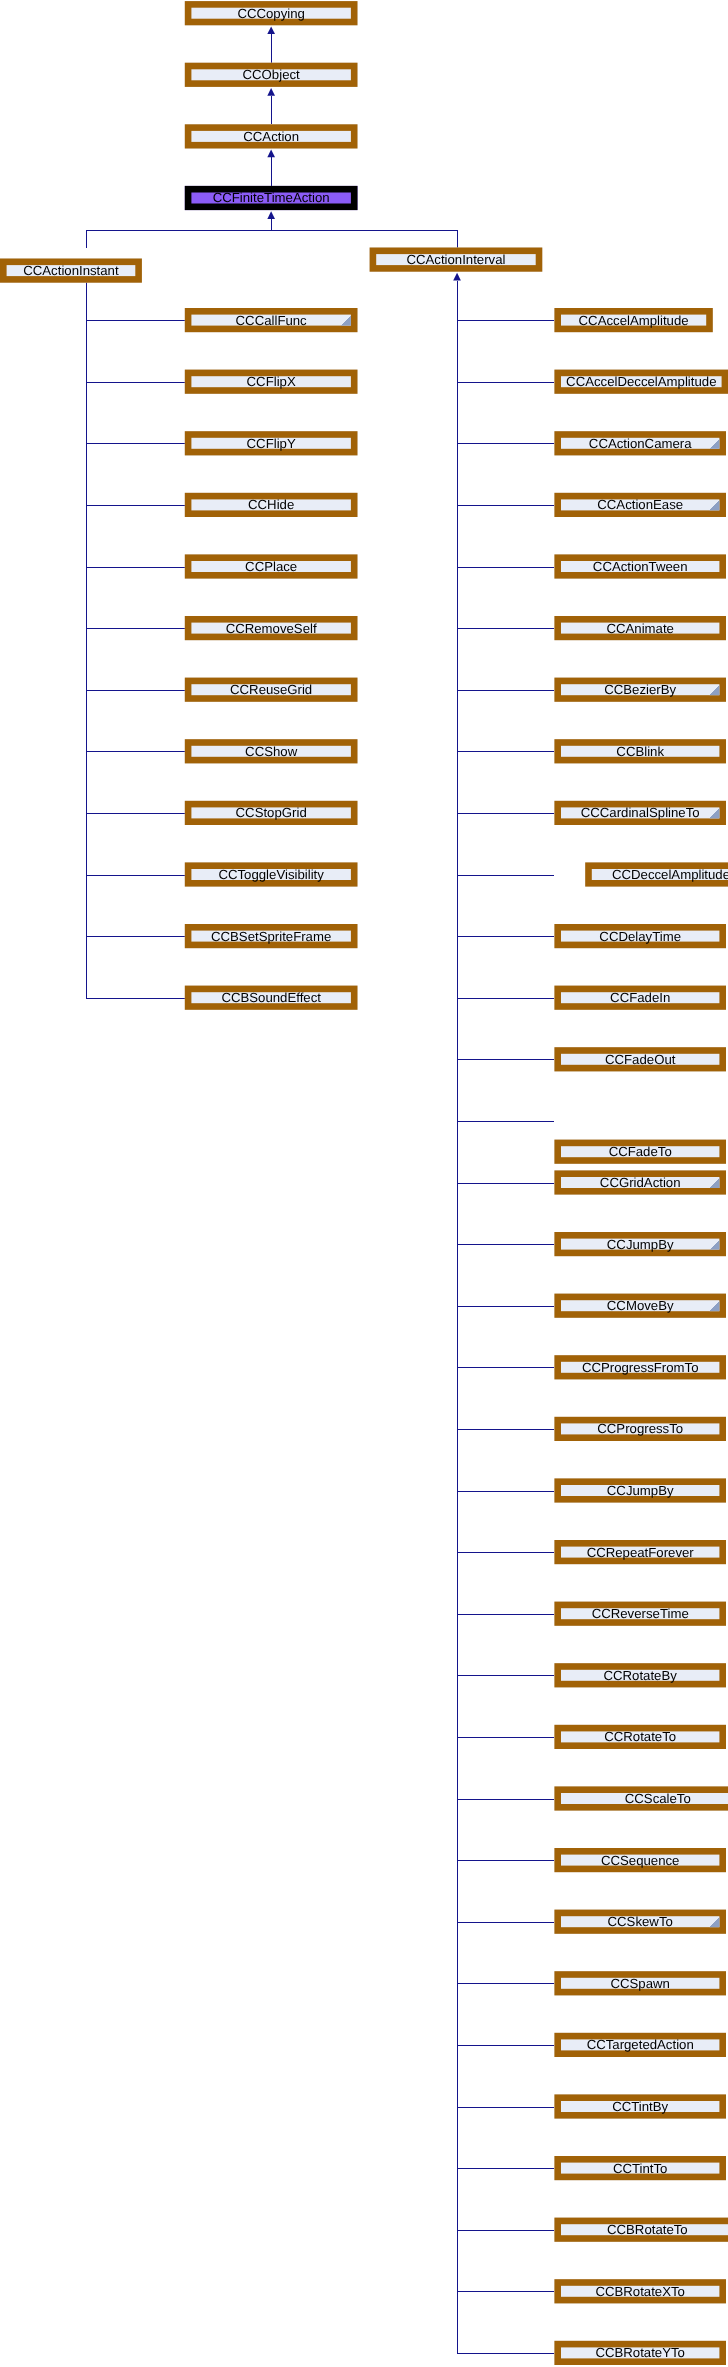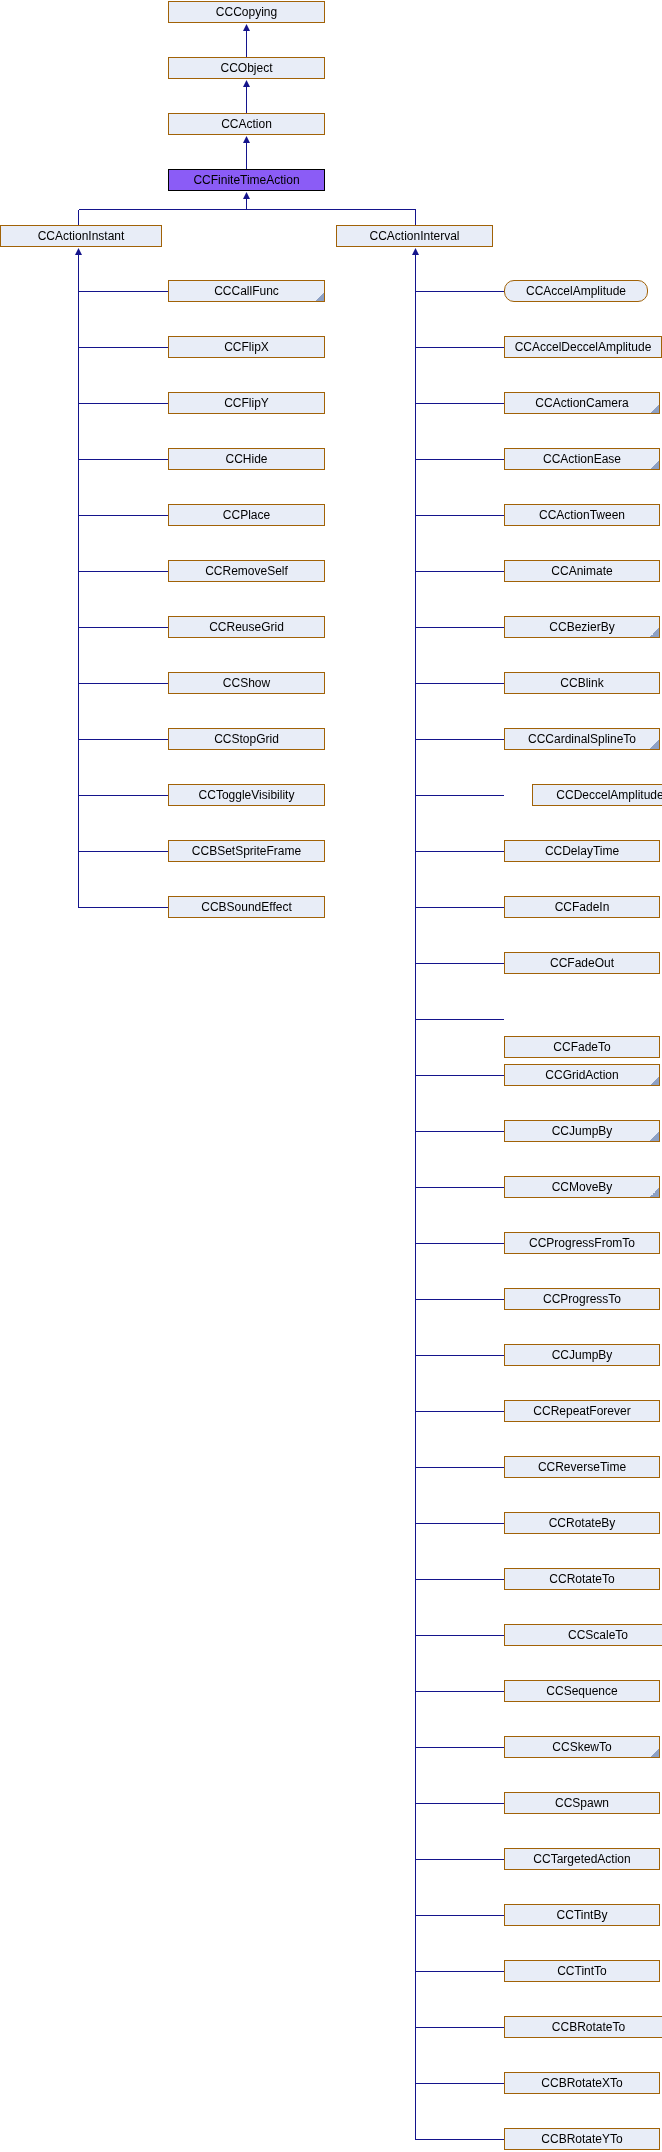--- a/index.html
+++ b/index.html
@@ -10,21 +10,21 @@
     background: #ffffff;
     font-family: "Liberation Sans", sans-serif;
     overflow: hidden;
   }
   #edges { position: absolute; left: 0; top: 0; }
   .node {
     position: absolute;
     box-sizing: border-box;
     height: 22px;
     background: #E8EDF7;
-    border: 1px solid #a16207;
+    border: 6px solid #a16207;
     display: flex;
     align-items: center;
     justify-content: center;
     font-size: 12px;
     color: #000000;
     white-space: nowrap;
     cursor: pointer;
     text-align: center;
   }
   .node.highlight {
@@ -114,21 +114,21 @@
     </div>
     <div class="node" style="left: 168px; top: 57px; width: 157px;">
       <span class="lbl">CCObject</span>
     </div>
     <div class="node" style="left: 168px; top: 113px; width: 157px;">
       <span class="lbl">CCAction</span>
     </div>
     <div class="node highlight" style="left: 168px; top: 169px; width: 157px;">
       <span class="lbl">CCFiniteTimeAction</span>
     </div>
-    <div class="node" style="left: 0px; top: 225px; width: 162px;">
+    <div class="node" style="left: 0px; top: 235px; width: 129px;">
       <span class="lbl">CCActionInstant</span>
     </div>
     <div class="node" style="left: 168px; top: 280px; width: 157px;">
       <span class="lbl">CCCallFunc</span>
       <span class="fold"></span>
     </div>
     <div class="node" style="left: 168px; top: 336px; width: 157px;">
       <span class="lbl">CCFlipX</span>
     </div>
     <div class="node" style="left: 168px; top: 392px; width: 157px;">
@@ -157,21 +157,21 @@
     </div>
     <div class="node" style="left: 168px; top: 840px; width: 157px;">
       <span class="lbl">CCBSetSpriteFrame</span>
     </div>
     <div class="node" style="left: 168px; top: 896px; width: 157px;">
       <span class="lbl">CCBSoundEffect</span>
     </div>
     <div class="node" style="left: 336px; top: 225px; width: 157px;">
       <span class="lbl">CCActionInterval</span>
     </div>
-    <div class="node" style="left: 504px; top: 280px; width: 144px; border-radius: 10px;">
+    <div class="node" style="left: 504px; top: 280px; width: 144px;">
       <span class="lbl">CCAccelAmplitude</span>
     </div>
     <div class="node" style="left: 504px; top: 336px; width: 158px;">
       <span class="lbl">CCAccelDeccelAmplitude</span>
     </div>
     <div class="node" style="left: 504px; top: 392px; width: 156px;">
       <span class="lbl">CCActionCamera</span>
       <span class="fold"></span>
     </div>
     <div class="node" style="left: 504px; top: 448px; width: 156px;">

